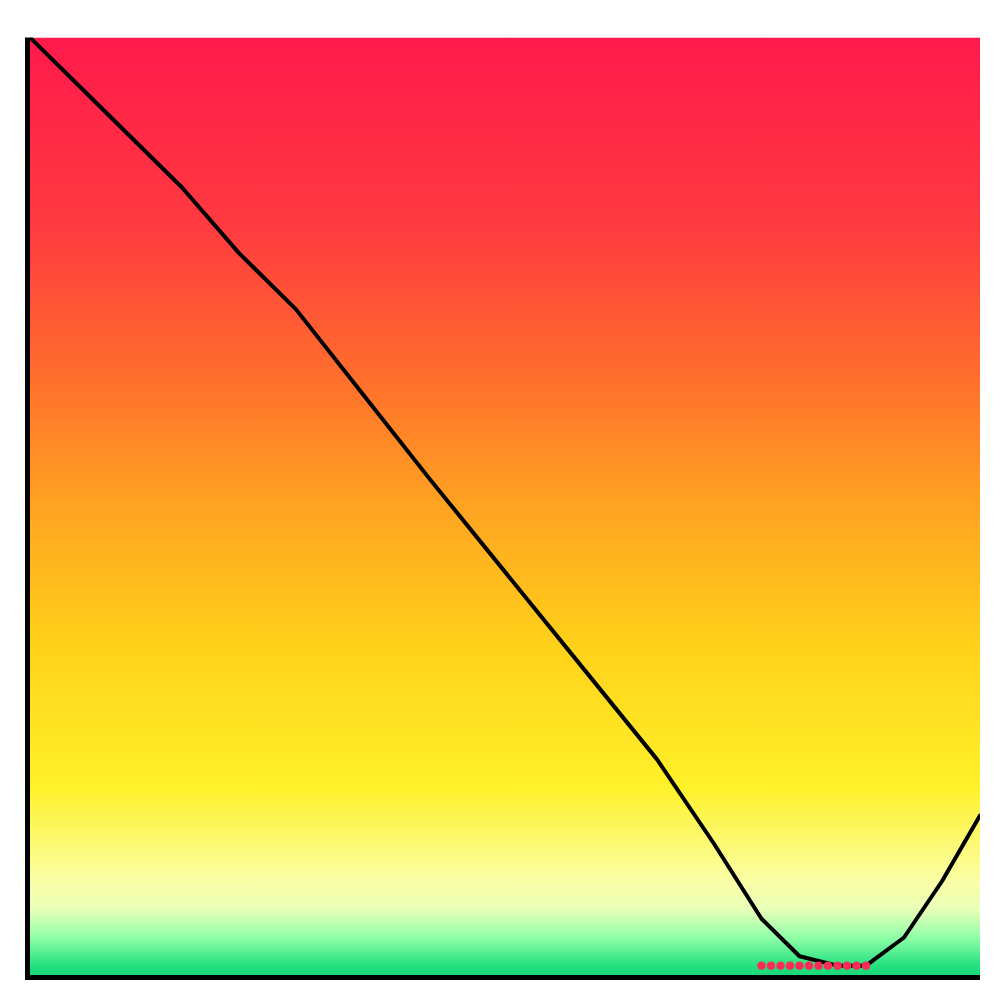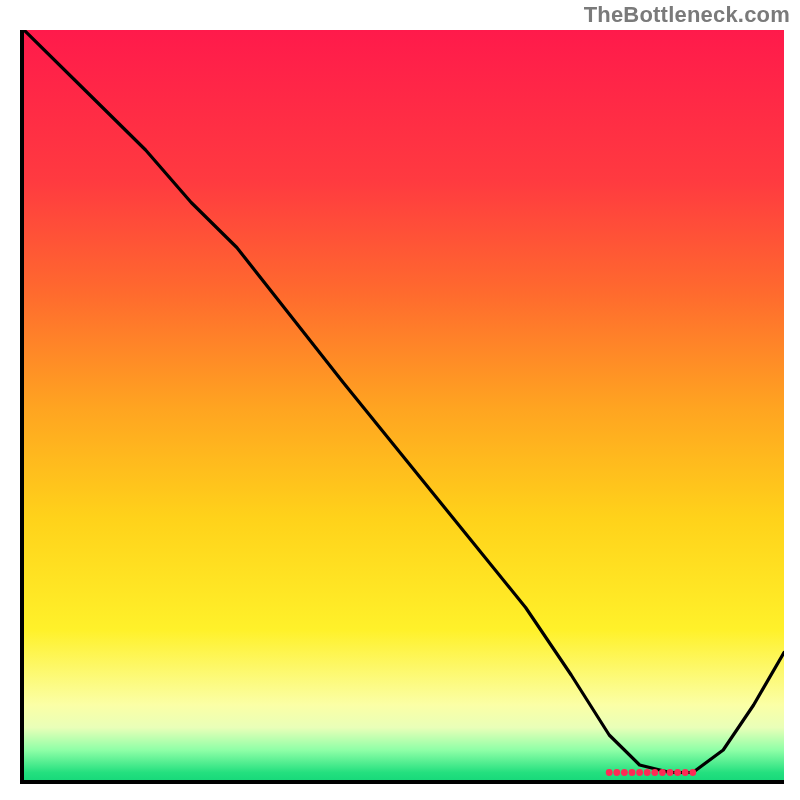--- a/index.html
+++ b/index.html
@@ -66,21 +66,20 @@
     inset: 0;
     width: 100%;
     height: 100%;
     pointer-events: none;
   }
 </style>
 </head>
 <body>
 <div class="wrap">
 
-  <div class="watermark">TheBottleneck.com</div>
 
   <div class="plot-area">
 
     <div class="gradient"></div>
 
     <svg class="curve" viewBox="0 0 760 750" preserveAspectRatio="none">
       <path fill="none" stroke="#000" stroke-width="3.2" stroke-linejoin="round" stroke-linecap="round" d="M0.0 0.0 L60.8 60.0 L121.6 120.0 L167.2 172.5 L212.8 217.5 L266.0 285.0 L319.2 352.5 L380.0 427.5 L440.8 502.5 L501.6 577.5 L547.2 645.0 L585.2 705.0 L615.6 735.0 L646.0 742.5 L668.8 742.5 L699.2 720.0 L729.6 675.0 L760.0 622.5"></path>
     </svg>
 
     <svg class="dots-overlay" viewBox="0 0 760 750" preserveAspectRatio="none">

